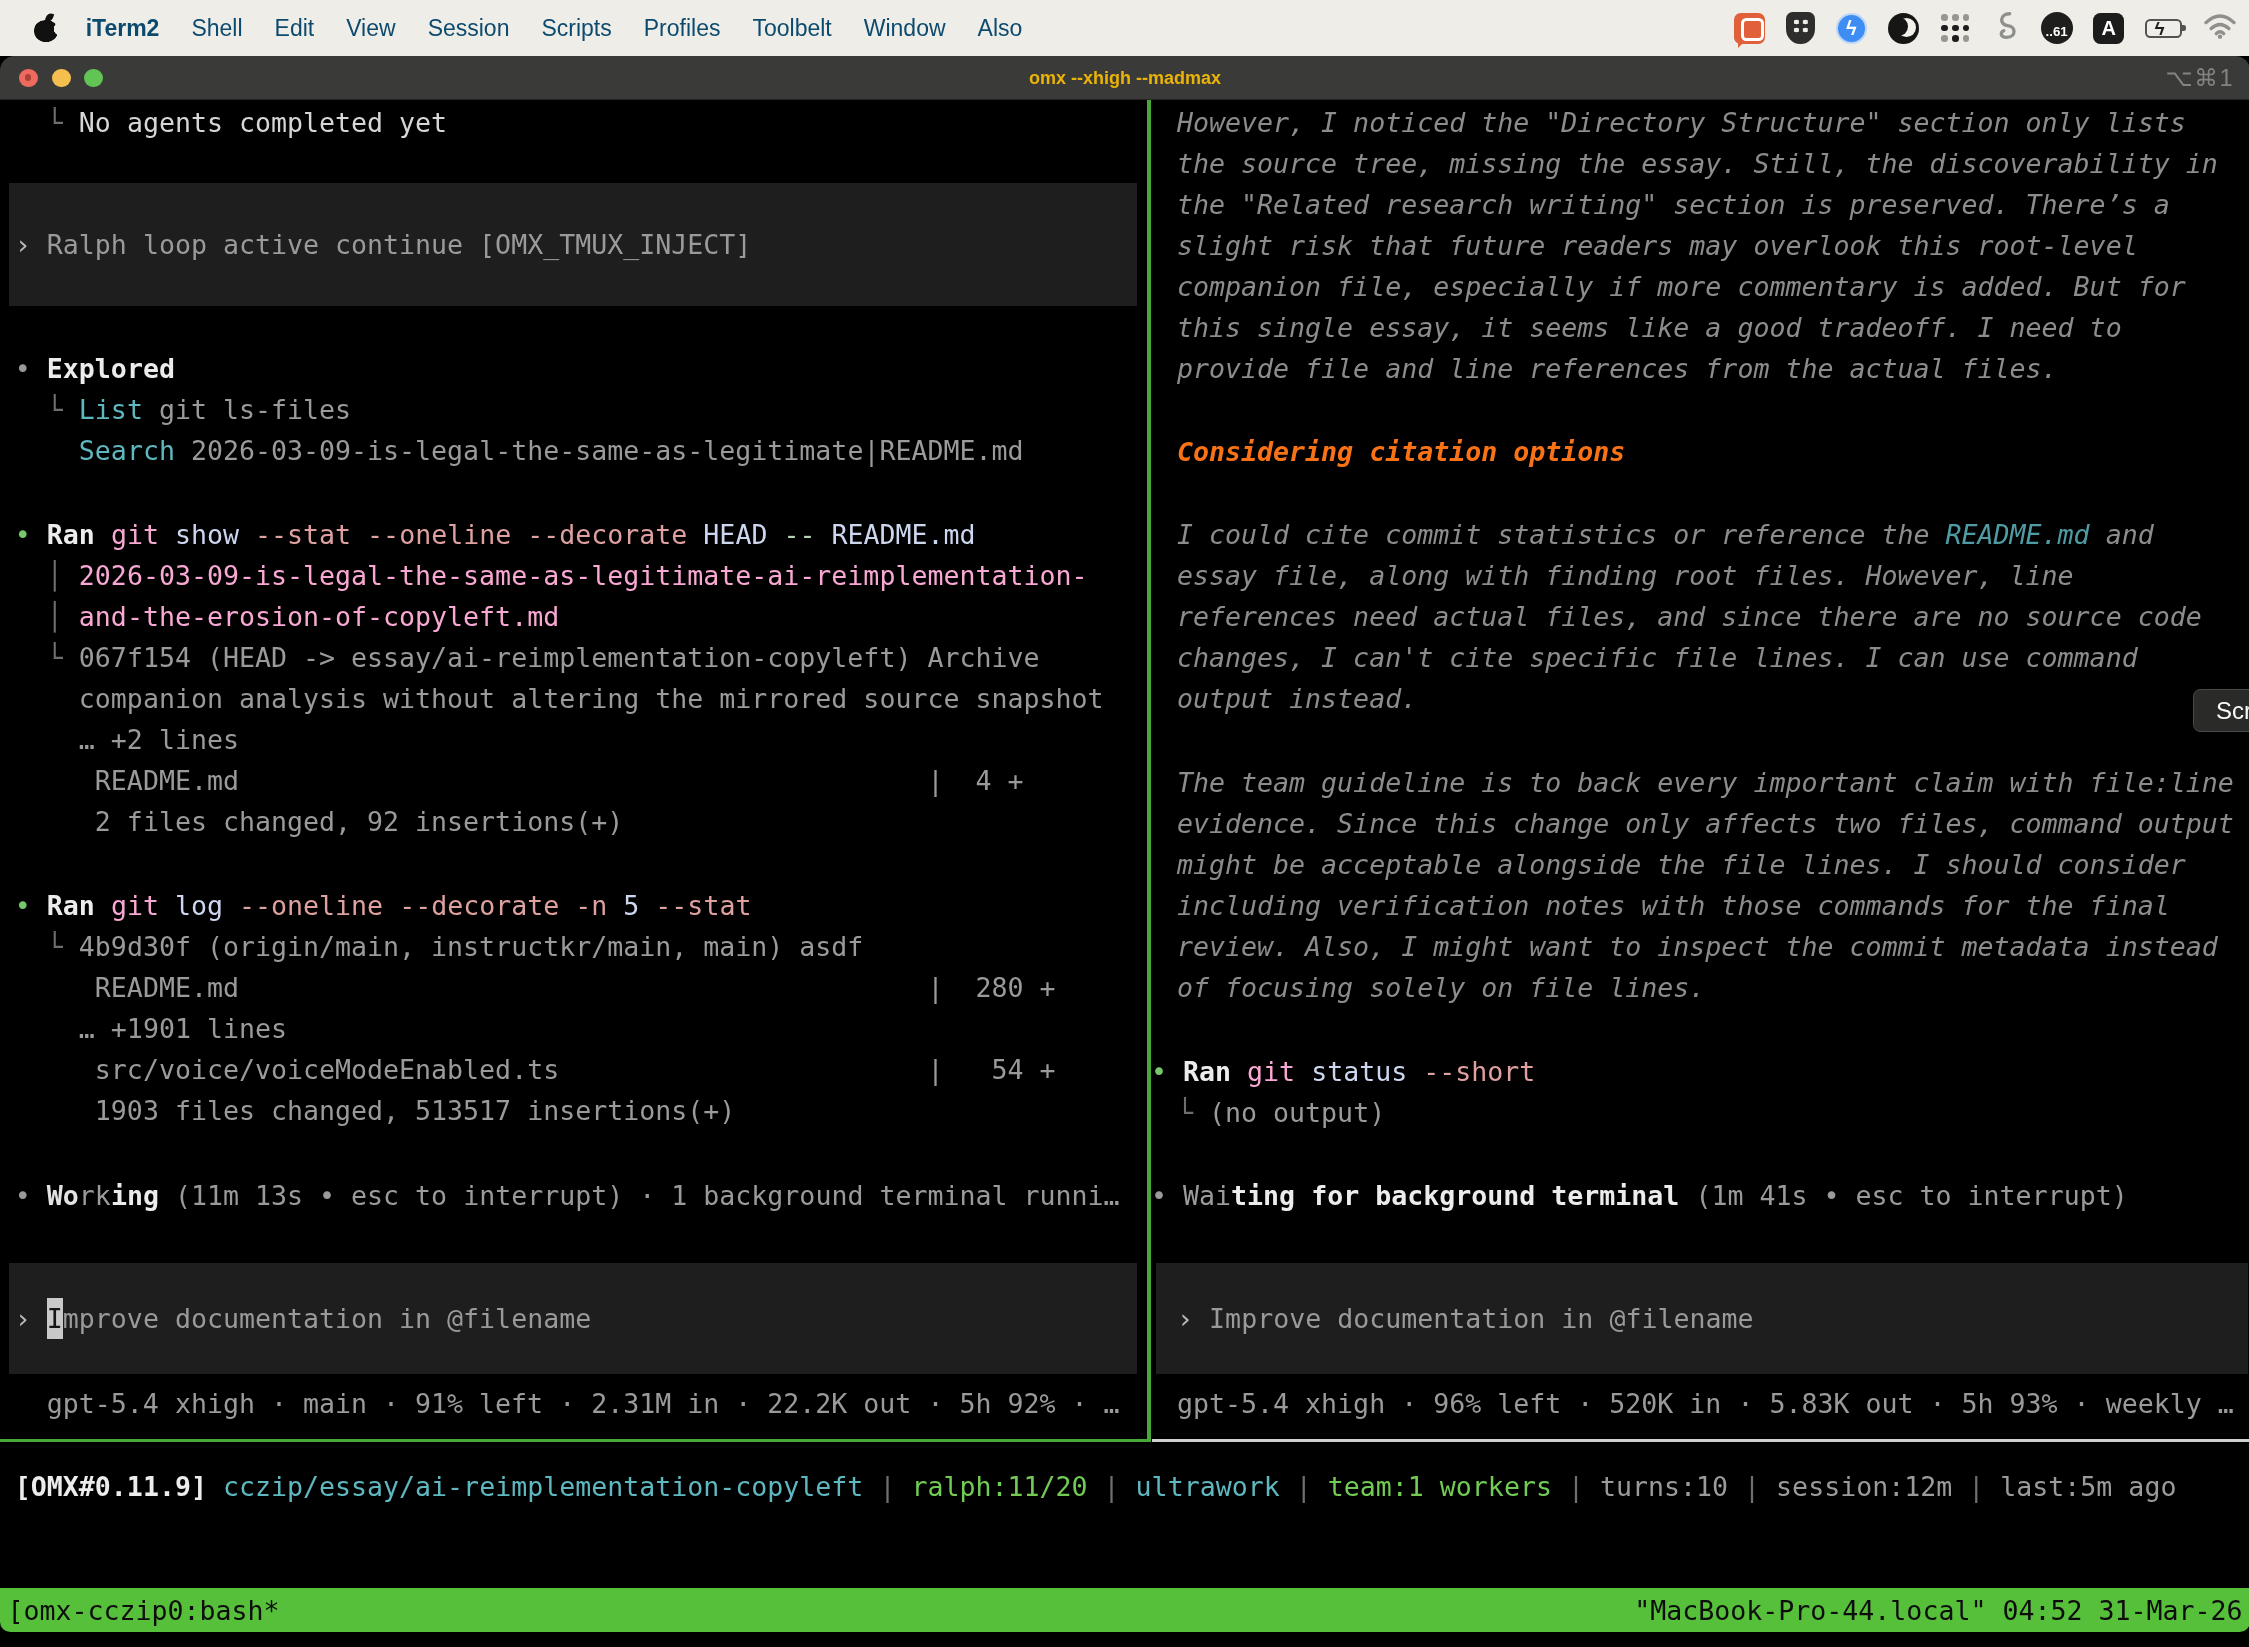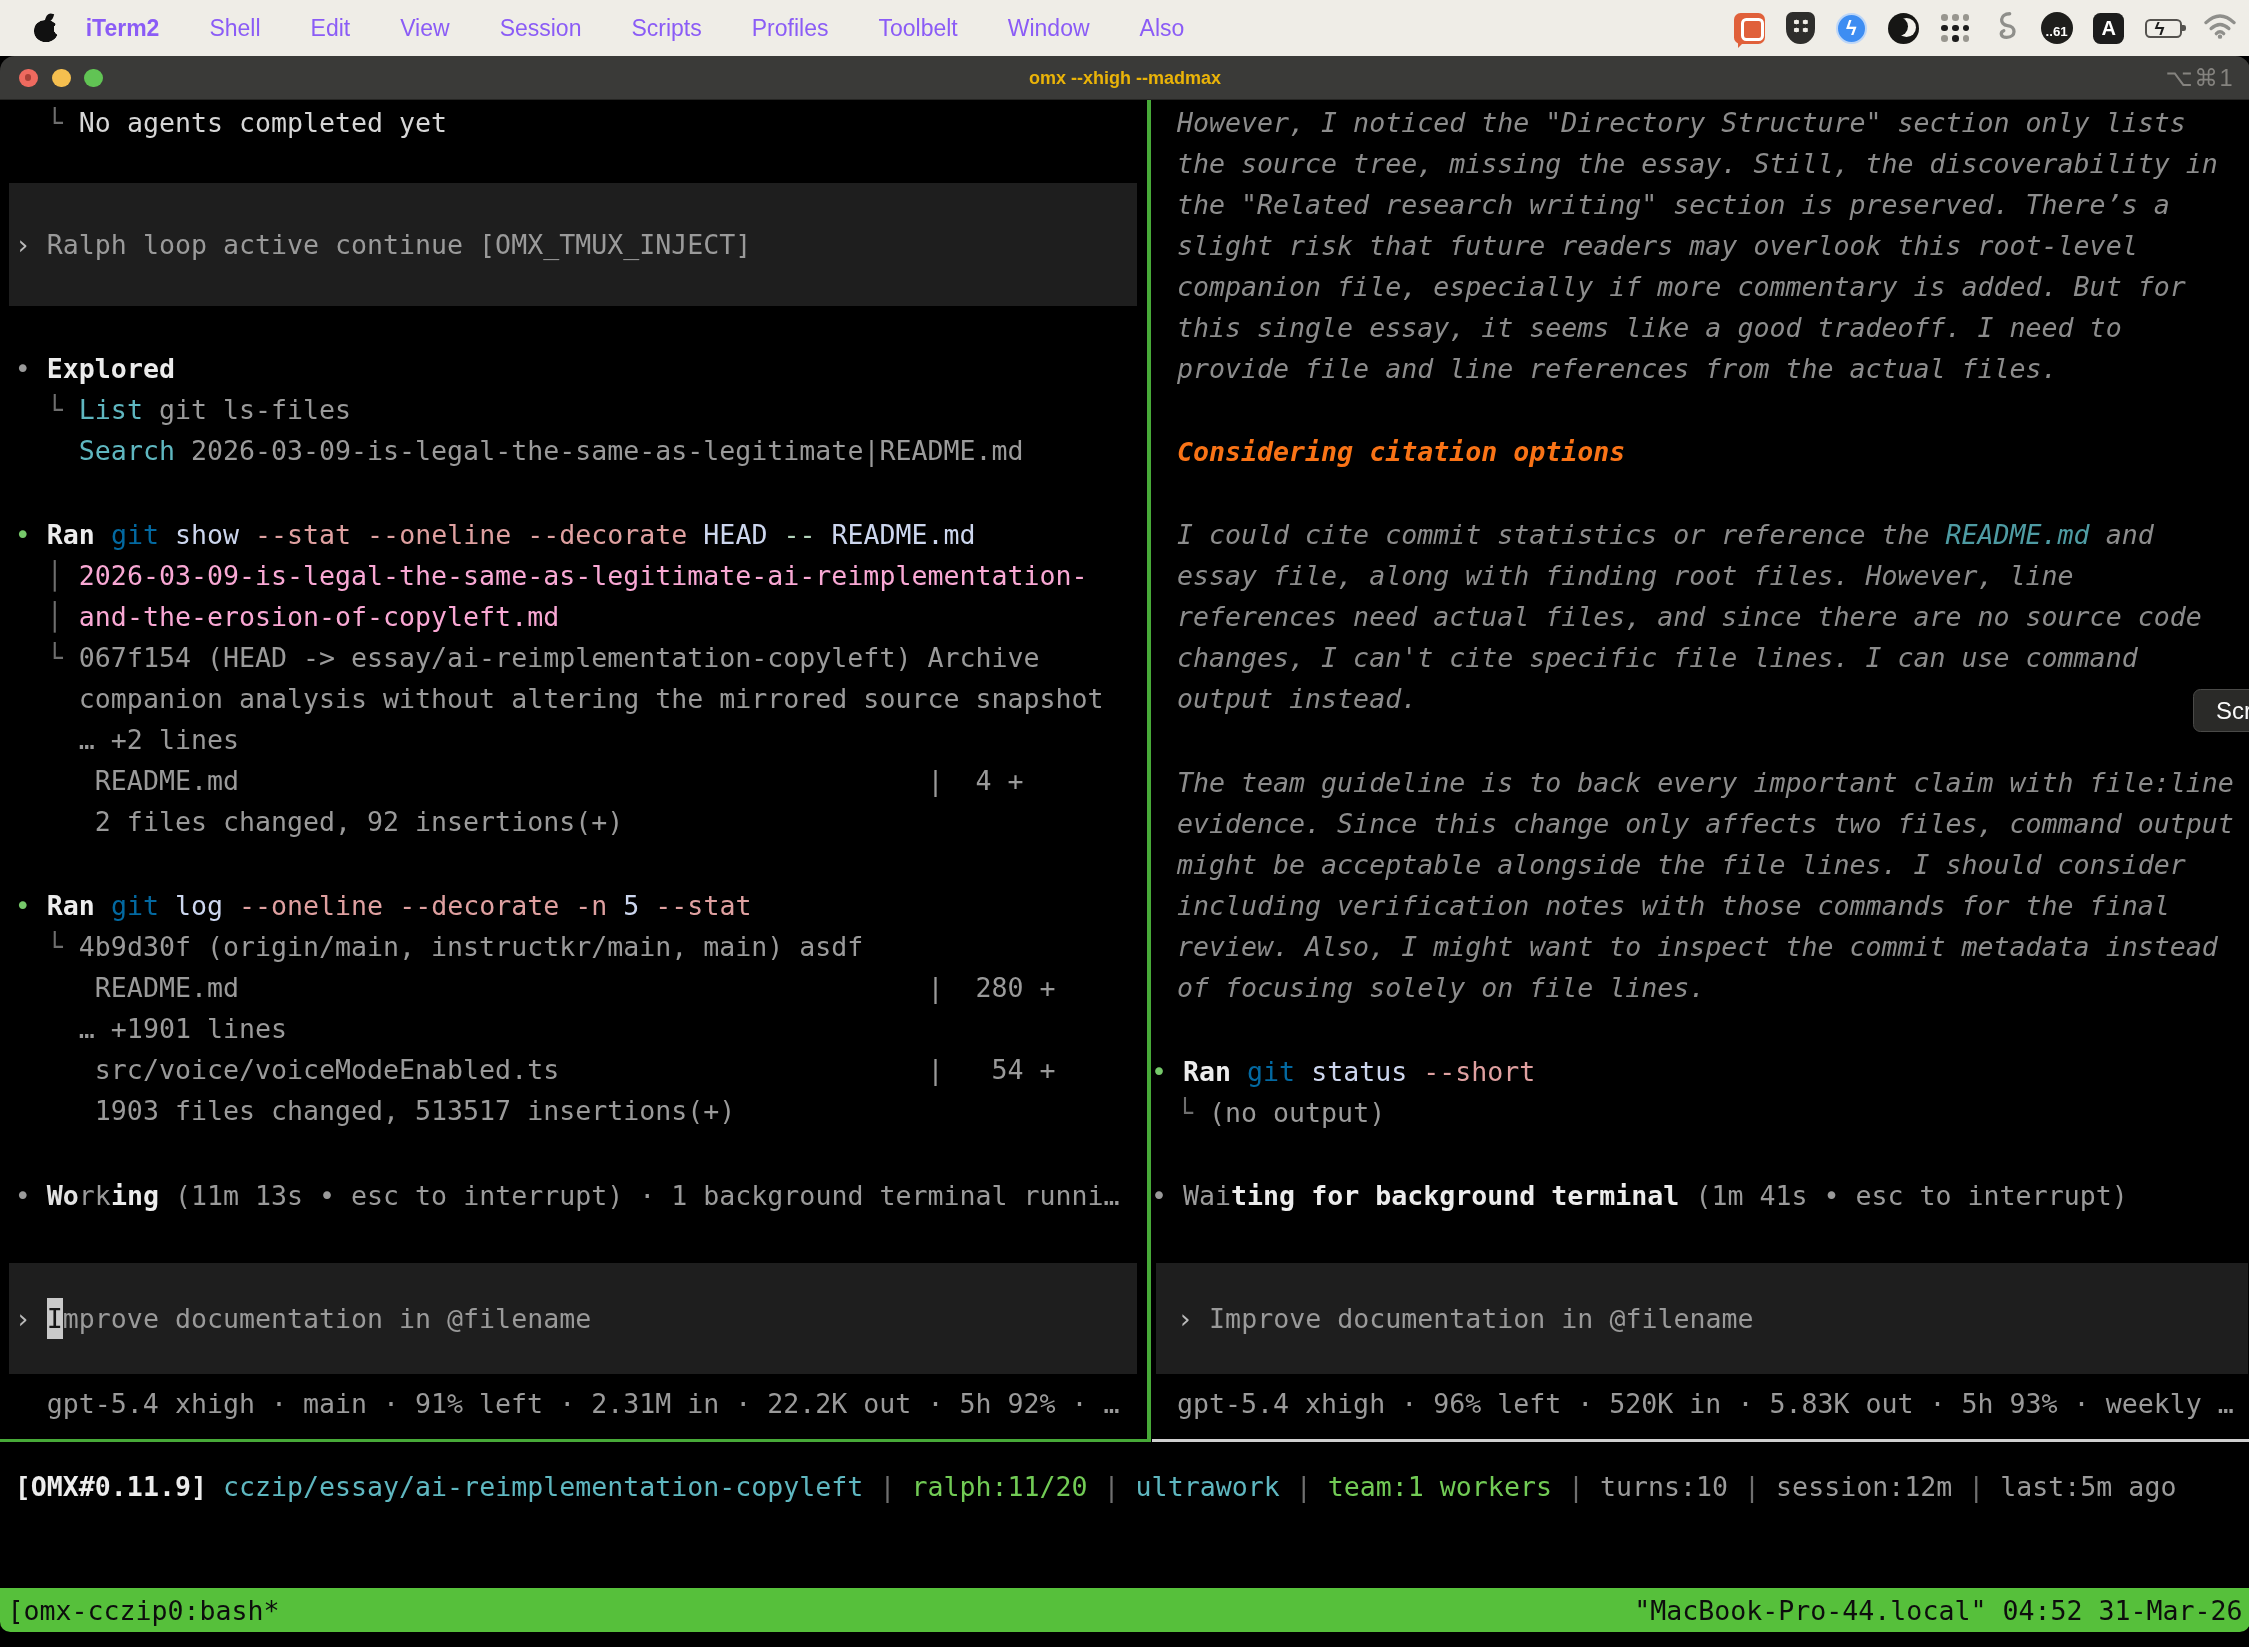--- a/index.html
+++ b/index.html
@@ -9,22 +9,22 @@
   
   .menubar { position:absolute; top:0; left:0; width:2250px; height:56px;
              background:#efede7; display:flex; align-items:center; padding-left:34px; }
   .apple { width:23.6px; height:28px; position:relative; margin-right:7.4px; }
   .apple .body { position:absolute; top:5.9px; left:0; width:23.6px; height:22px; background:#111;
                  border-radius:46% 46% 48% 48%;
                  -webkit-mask:radial-gradient(circle at 26.6px 8.9px, transparent 6.6px, #000 7px);
                  mask:radial-gradient(circle at 26.6px 8.9px, transparent 6.6px, #000 7px); }
   .apple .leaf { position:absolute; top:-1.5px; left:11.8px; width:6.6px; height:8.9px; background:#111;
                  border-radius:70% 0 70% 0; transform:rotate(18deg); }
-  .menu-items { display:flex; align-items:center; gap:50px; margin-left:20.7px;
-                font-size:23px; color:#8b5cf6; }
+  .menu-items { display:flex; align-items:center; gap:32px; margin-left:20.7px;
+                font-size:23px; color:#0c4a6e; }
   .menu-item.bold { font-weight:bold; }
   .menu-status { position:absolute; right:13.3px; top:0; height:56px; display:flex;
                  align-items:center; gap:20.7px; }
   .mi { position:relative; }
   .ic-chat { width:31px; height:31px; background:#e0603a; border-radius:6.6px; position:relative; }
   .ic-chat::before { content:""; position:absolute; left:6.6px; top:5.2px; width:17.7px; height:17.7px;
                      border:3px solid #fff; border-radius:5.2px; }
   .ic-chat::after { content:""; position:absolute; left:4.4px; bottom:-4.4px; width:0; height:0;
                     border-left:7.4px solid #e0603a; border-bottom:7.4px solid transparent; }
   .ic-shield { width:29.5px; height:32px; background:#2e2e2c; border-radius:6.6px 6.6px 48% 48%;
@@ -88,21 +88,21 @@
   .tline { height:41px; white-space:pre; color:#9a9a9a; }
   .tline.hang { text-indent:-26px; }
 
   .c-g   { color:#9a9a9a; }
   .c-br  { color:#d6d6d6; }
   .c-w   { color:#e2e2e2;font-weight:bold; }
   .c-bw  { color:#ececec; font-weight:bold; }
   .c-tree{ color:#6e6e6e; }
   .c-cy  { color:#5fb7c0; }
   .c-gr  { color:#76c96a; }
-  .c-bl  { color:#0369a1; }
+  .c-bl  { color:#f9a8d4; }
   .c-arg { color:#ccd6ee; }
   .c-fl  { color:#dfa0a0; }
   .c-sep2{ color:#b3d3bb; }
   .c-lav { color:#f9a8d4;margin-top:16px; }
   .c-th  { color:#8c8c8c; font-style:italic; }
   .c-thb { color:#f97316; font-style:italic; font-weight:bold; }
   .c-thcy{ color:#4e9ba3; font-style:italic; }
 
   .inputbox { position:absolute; background:#1e1e1e; white-space:pre; display:flex;
               align-items:center; color:#9a9a9a; }

